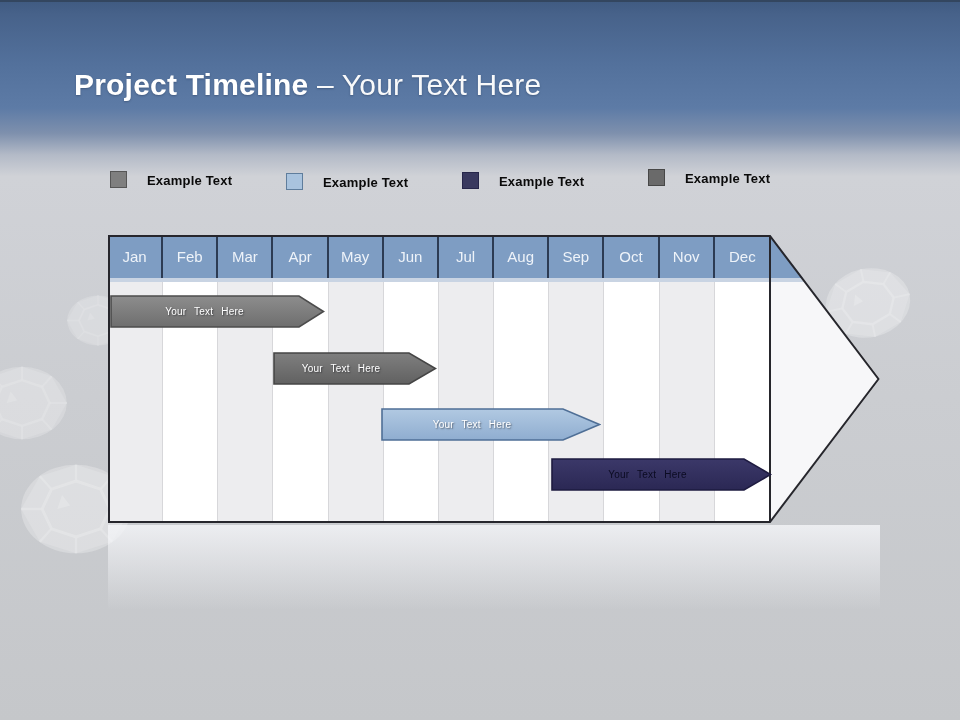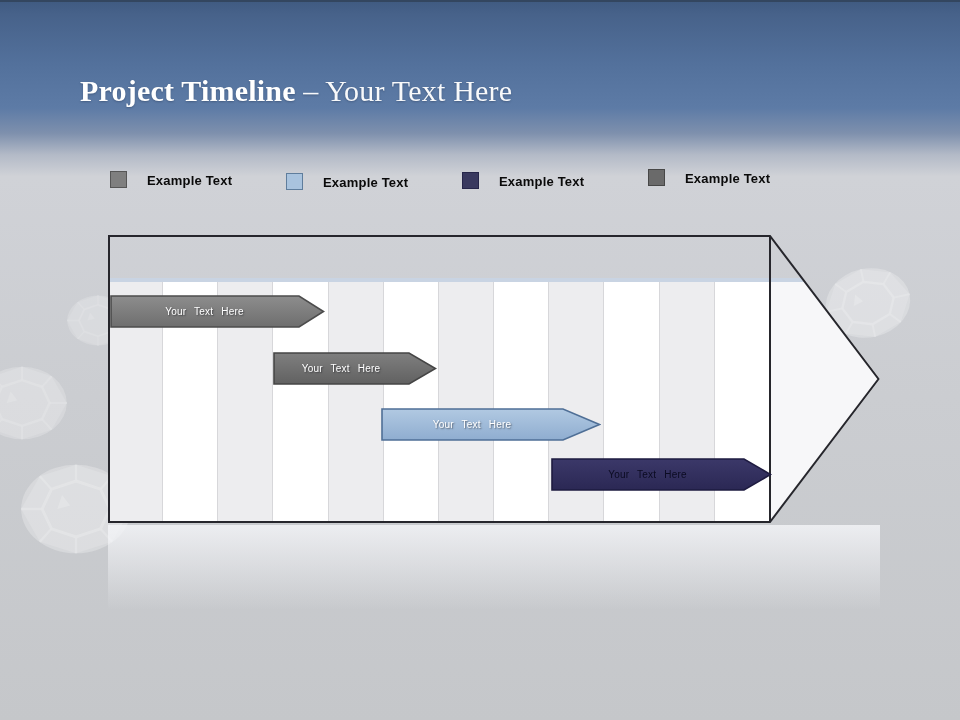--- a/index.html
+++ b/index.html
@@ -7,23 +7,23 @@
     width:960px;height:720px;position:relative;overflow:hidden;
     font-family:"Liberation Sans", sans-serif;
     background:linear-gradient(180deg,
       #3f5a80 0%, #47628a 2%, #53719c 9%, #5d7ba6 15%,
       #7e90ad 18.5%, #b3bac7 21.5%, #d0d2d7 24.5%,
       #cbcdd1 55%, #c5c7ca 100%);
   }
   .top-edge{position:absolute;left:0;top:0;width:960px;height:2px;background:#33465f;}
 
   
-  .title{position:absolute;left:68px;top:58px;margin:12px;font-size:30px;line-height:42px;
+  .title{position:absolute;left:68px;top:58px;margin:6px;font-size:30px;line-height:42px;
     color:#ffffff;font-weight:normal;letter-spacing:.2px;
-    text-shadow:0 1px 2px rgba(25,40,65,.35);white-space:nowrap;font-family:Liberation Serif, serif;}
+    text-shadow:0 1px 2px rgba(25,40,65,.35);white-space:nowrap;}
   .t-bold{font-weight:bold;}
   .t-reg{font-weight:normal;color:rgba(255,255,255,.96);}
 
   
   .gem{position:absolute;pointer-events:none;}
 
   
   .legend-item{position:absolute;display:flex;align-items:flex-start;}
   .swatch{display:inline-block;width:17px;height:17px;border:1px solid #555;box-sizing:border-box;}
   .legend-label{display:inline-block;margin-left:20px;font-size:13px;font-weight:bold;color:#0a0a0a;
@@ -105,20 +105,34 @@
 </div>
 <div class="legend-item" style="left:648px;top:169px">
   <span class="swatch" style="background-color: rgb(106, 106, 106); border-color: rgb(71, 71, 71);"></span>
   <span class="legend-label">Example Text</span>
 </div>
 
 <div class="reflection"></div>
 
 <div class="tl">
   <div class="tl-clip">
+    <div class="tl-header">
+      <div class="mcell">Jan</div>
+      <div class="mcell">Feb</div>
+      <div class="mcell">Mar</div>
+      <div class="mcell">Apr</div>
+      <div class="mcell">May</div>
+      <div class="mcell">Jun</div>
+      <div class="mcell">Jul</div>
+      <div class="mcell">Aug</div>
+      <div class="mcell">Sep</div>
+      <div class="mcell">Oct</div>
+      <div class="mcell">Nov</div>
+      <div class="mcell">Dec</div>
+    </div>
     <div class="tl-band"></div>
     <div class="tl-cols">
       <div class="col odd"></div>
       <div class="col even"></div>
       <div class="col odd"></div>
       <div class="col even"></div>
       <div class="col odd"></div>
       <div class="col even"></div>
       <div class="col odd"></div>
       <div class="col even"></div>

